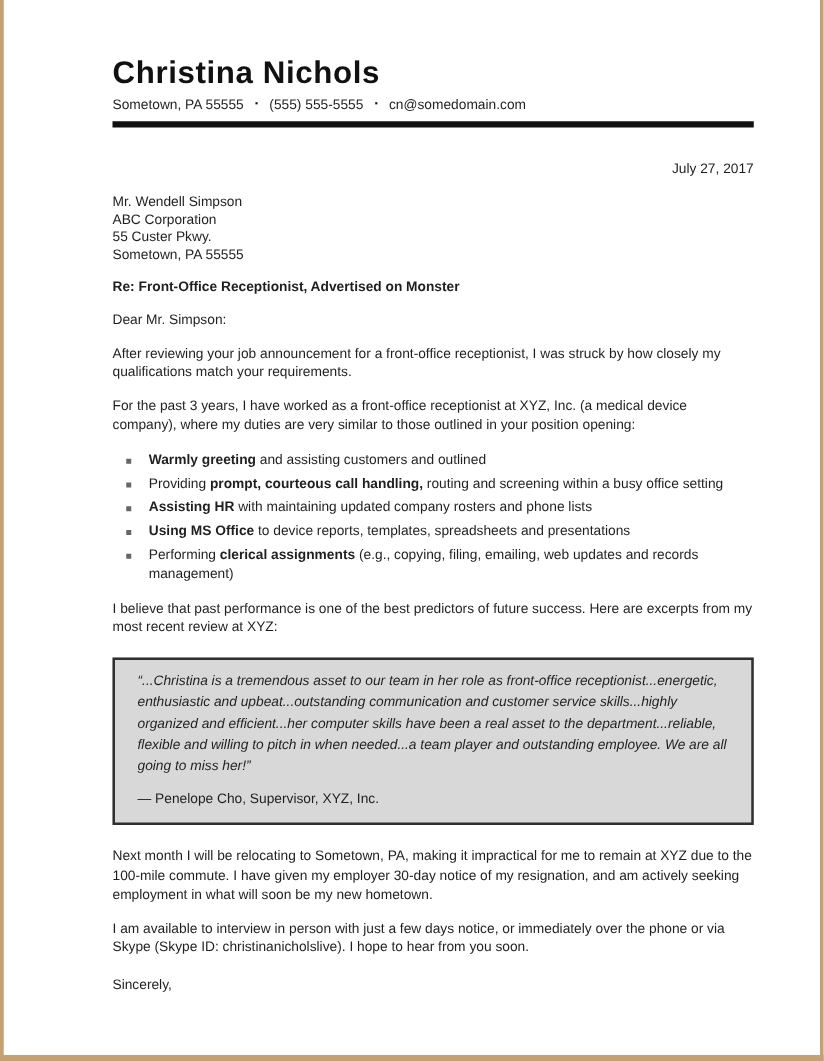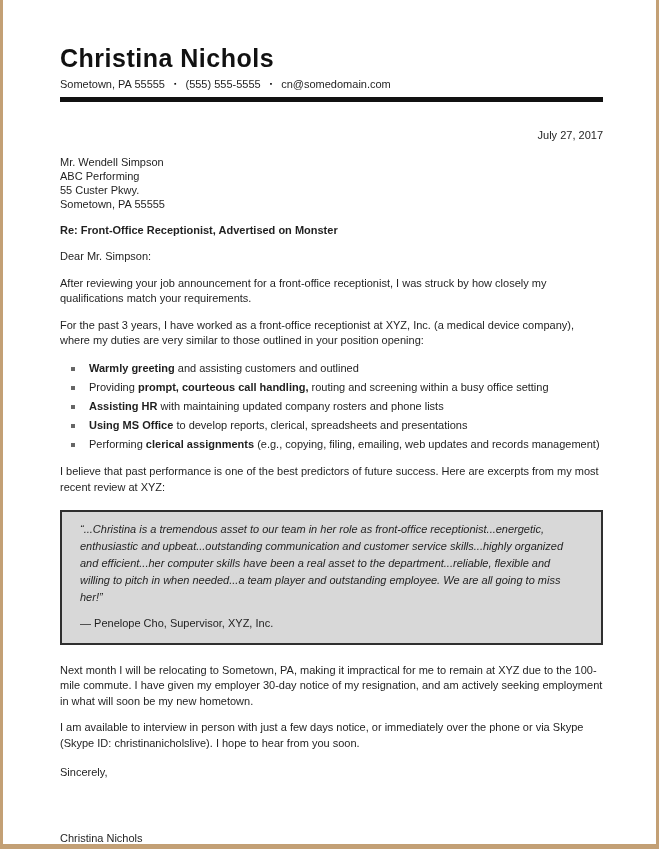--- a/index.html
+++ b/index.html
@@ -1,20 +1,20 @@
 <!DOCTYPE html>
 <html style="--page_border: #c3a075; --rule: #111111; --text: #1f1f1f; --quote_bg: #d8d8d8; --quote_border: #2f2f2f;"><head>
 <meta charset="utf-8">
 <style>
   html,body { margin:0; padding:0; background:#fff; }
   .page {
     width:659px; height:849px; box-sizing:border-box; background:#fff;
     border:3px solid var(--page_border,#c3a075); border-top:none; border-bottom-width:5px;
     font-family:"Liberation Sans", sans-serif; color:var(--text,#1f1f1f);
-    overflow:hidden; position:relative;
+    overflow:hidden; position:relative;padding-left:30px;
   }
   .inner { padding:44px 53px 0 57px; }
 
   
   .name { font-size:25px; font-weight:bold; letter-spacing:0.5px; margin:0; line-height:29px; color:#111; }
   .contact { margin-top:5px; font-size:11px; white-space:nowrap; }
   .sep { display:inline-block; font-size:7px; vertical-align:2px; margin:0 9px; color:#111; }
   .rule { height:5px; background:var(--rule,#111); margin-top:7px; }
 
   
@@ -51,21 +51,21 @@
         <span>Sometown, PA 55555</span><span class="sep">▪</span><span>(555) 555-5555</span><span class="sep">▪</span><span>cn@somedomain.com</span>
       </div>
       <div class="rule"></div>
     </header>
 
     <main class="letter">
       <p class="date">July 27, 2017</p>
 
       <div class="recipient">
         <div>Mr. Wendell Simpson</div>
-        <div>ABC Performing</div>
+        <div>ABC Corporation</div>
         <div>55 Custer Pkwy.</div>
         <div>Sometown, PA 55555</div>
       </div>
 
       <p class="subject">Re: Front-Office Receptionist, Advertised on Monster</p>
       <p>Dear Mr. Simpson:</p>
 
       <p>After reviewing your job announcement for a front-office receptionist, I was struck by how closely my qualifications match your requirements.</p>
       <p>For the past 3 years, I have worked as a front-office receptionist at XYZ, Inc. (a medical device company), where my duties are very similar to those outlined in your position opening:</p>
 
@@ -77,21 +77,21 @@
         <li>
           <span class="bullet-sq"></span>
           <span class="li-text"><span>Providing </span><span class="b">prompt, courteous call handling,</span><span> routing and screening within a busy office setting</span></span>
         </li>
         <li>
           <span class="bullet-sq"></span>
           <span class="li-text"><span></span><span class="b">Assisting HR</span><span> with maintaining updated company rosters and phone lists</span></span>
         </li>
         <li>
           <span class="bullet-sq"></span>
-          <span class="li-text"><span></span><span class="b">Using MS Office</span><span> to develop reports, clerical, spreadsheets and presentations</span></span>
+          <span class="li-text"><span></span><span class="b">Using MS Office</span><span> to device reports, templates, spreadsheets and presentations</span></span>
         </li>
         <li>
           <span class="bullet-sq"></span>
           <span class="li-text"><span>Performing </span><span class="b">clerical assignments</span><span> (e.g., copying, filing, emailing, web updates and records management)</span></span>
         </li>
       </ul>
 
       <p>I believe that past performance is one of the best predictors of future success. Here are excerpts from my most recent review at XYZ:</p>
 
       <div class="quote-box">

